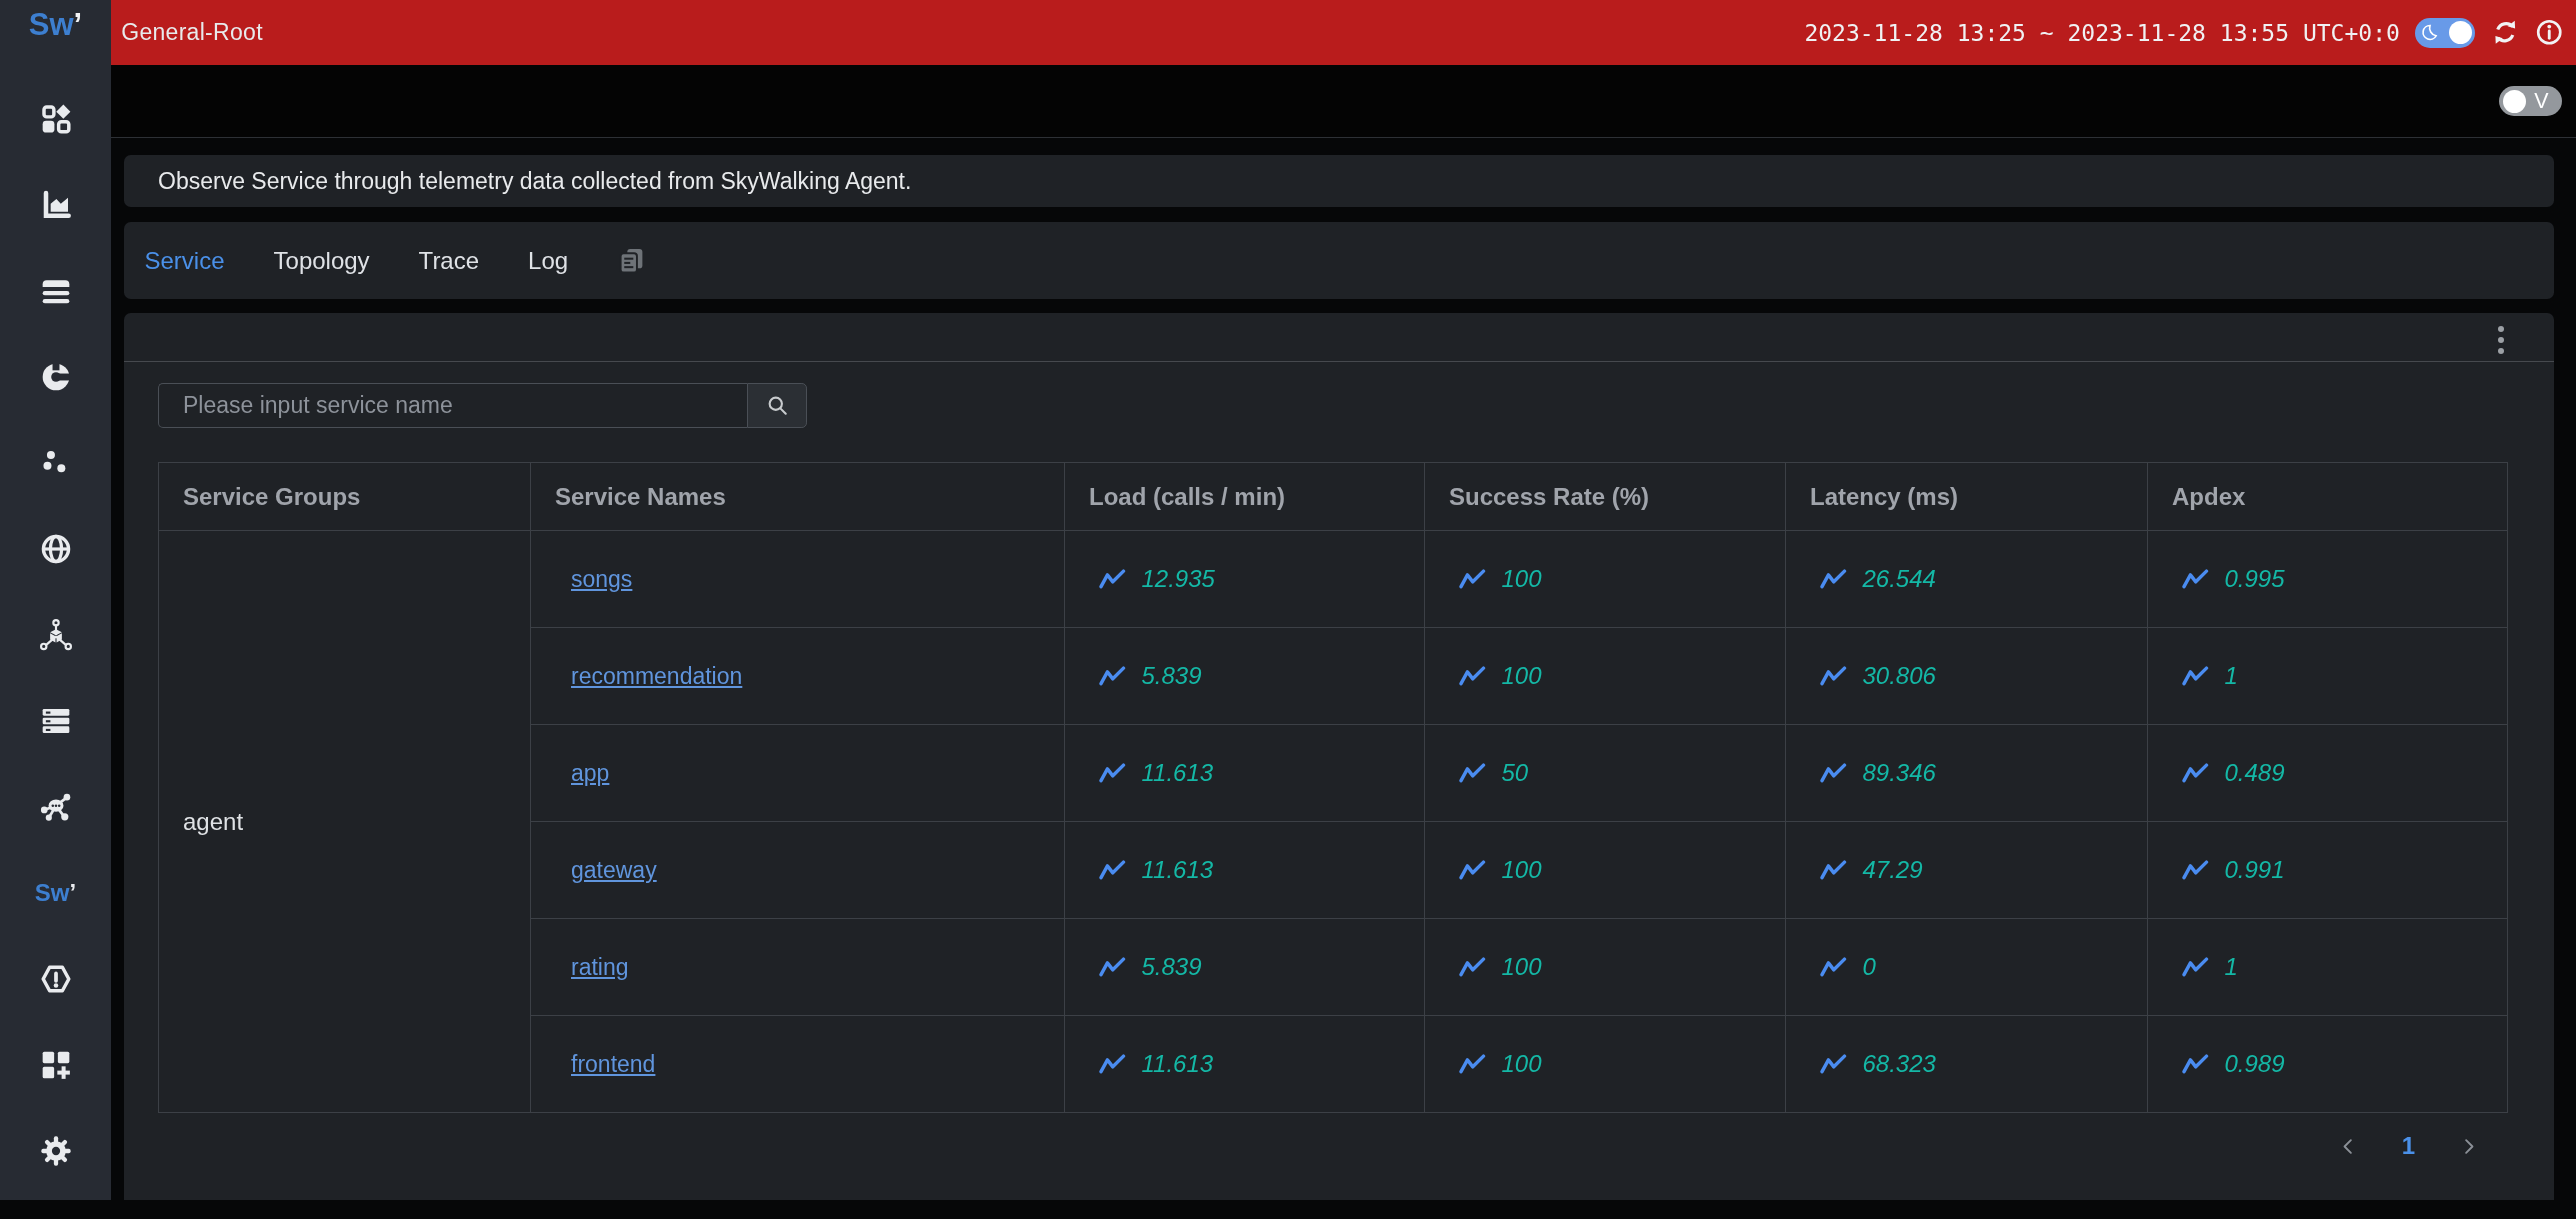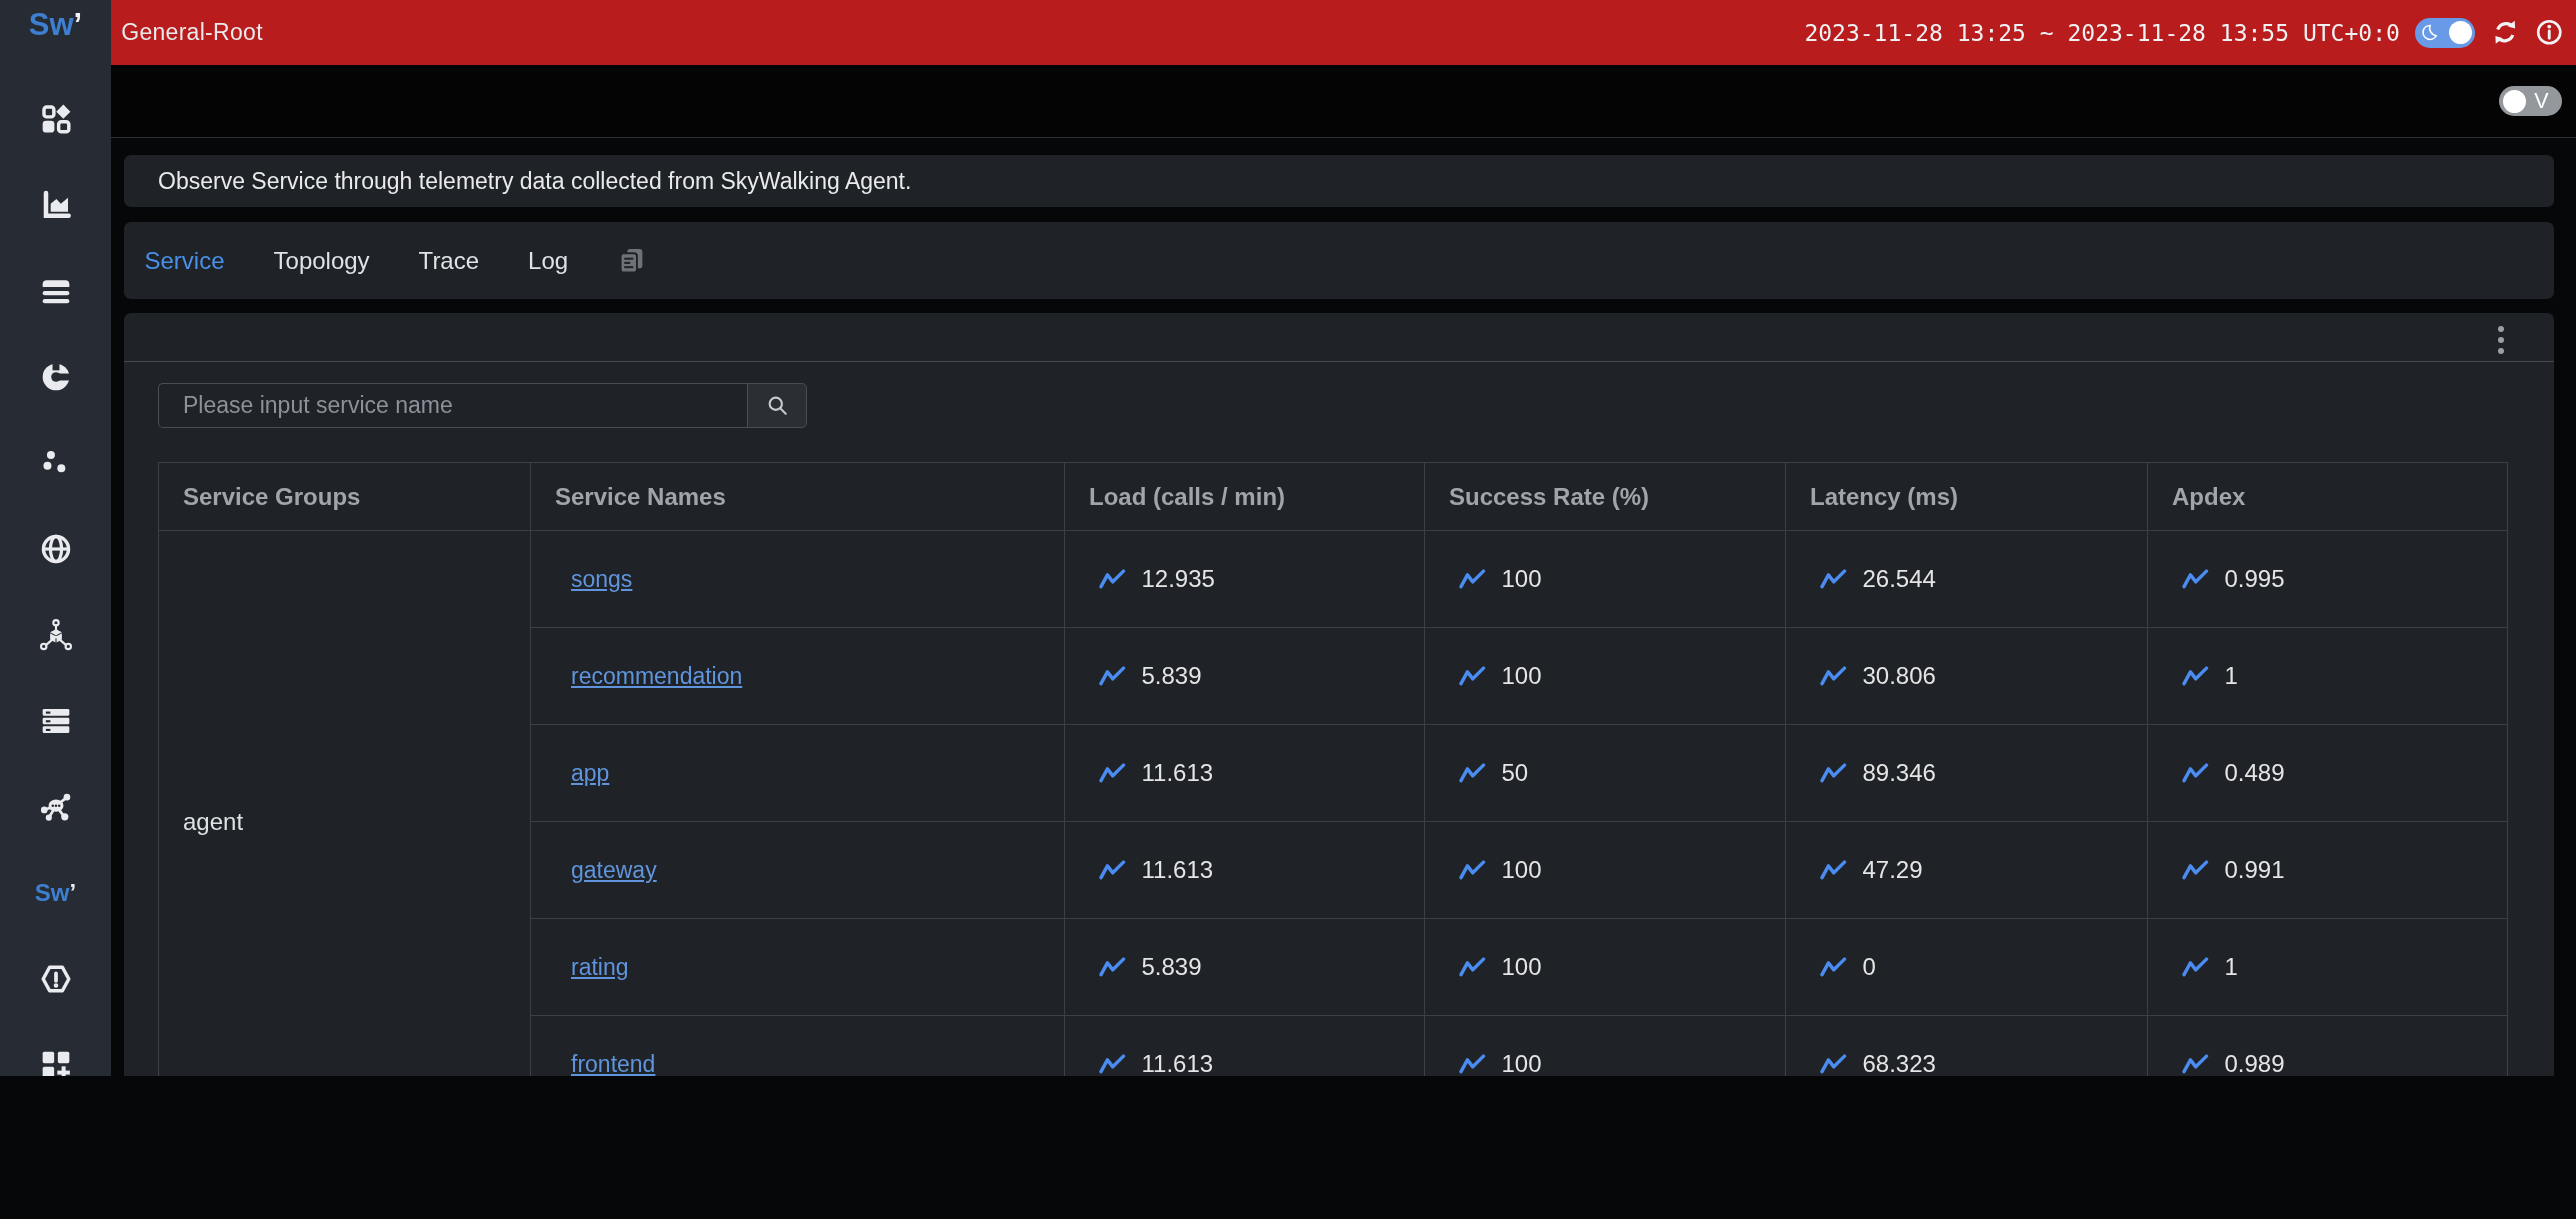--- a/index.html
+++ b/index.html
@@ -1,18 +1,18 @@
 <!DOCTYPE html>
 <html style="font-size:13.7px"><head>
 <meta charset="utf-8">
 <style>
   * { margin:0; padding:0; box-sizing:border-box; }
   html,body { background:#060708; }
   #app {
-    position:relative; width:2576px; height:1076px; overflow:hidden;
+    position:relative; width:2576px; height:1200px; overflow:hidden;
     font-family:"Liberation Sans", sans-serif; color:#e3e6e9; background:#060708;
   }
   
   .sidebar {
     position:absolute; left:0; top:0; bottom:0; width:111px;
     background:#272b33; display:flex; flex-direction:column; align-items:center; z-index:5;
   }
   .sidebar-logo { margin-top:6.8px; font-size:31px; font-weight:700; cursor:pointer; }
   .sidebar-logo .sw { color:#3d7fd0; }
   .sidebar-logo .tick { color:#f2f3f5; font-weight:700; }
@@ -86,21 +86,21 @@
   table.svc th {
     height:68px; text-align:left; padding-left:24px; font-size:24px; font-weight:700; color:#a0a4ab;
   }
   table.svc td { height:97px; }
   td.group-cell { padding-left:24px; font-size:24px; color:#dfe2e5; }
   td.name-cell { padding-left:40px; }
   td.name-cell a { color:#6095dd; font-size:23px; text-decoration:underline; cursor:pointer; }
   td.metric-cell { padding-left:34px; }
   .metric { display:flex; align-items:center; gap:16px; }
   .metric svg { width:26.5px; height:21.4px; flex:0 0 auto; }
-  .metric .val { font-size:24px; color:#e5e5e5; }
+  .metric .val { font-size:24px; color:#14b8a6;font-style:italic; }
   
   .pagination { display:flex; align-items:center; justify-content:flex-end; gap:40px; margin-top:19px; padding-right:26px; }
   .page-btn { width:26px; height:26px; display:flex; align-items:center; justify-content:center; cursor:pointer; }
   .page-btn svg { width:19px; height:19px; }
   .page-num { color:#4a90e8; font-size:24px; font-weight:700; cursor:pointer; }
 </style>
 </head>
 <body>
 
 <div id="app">

